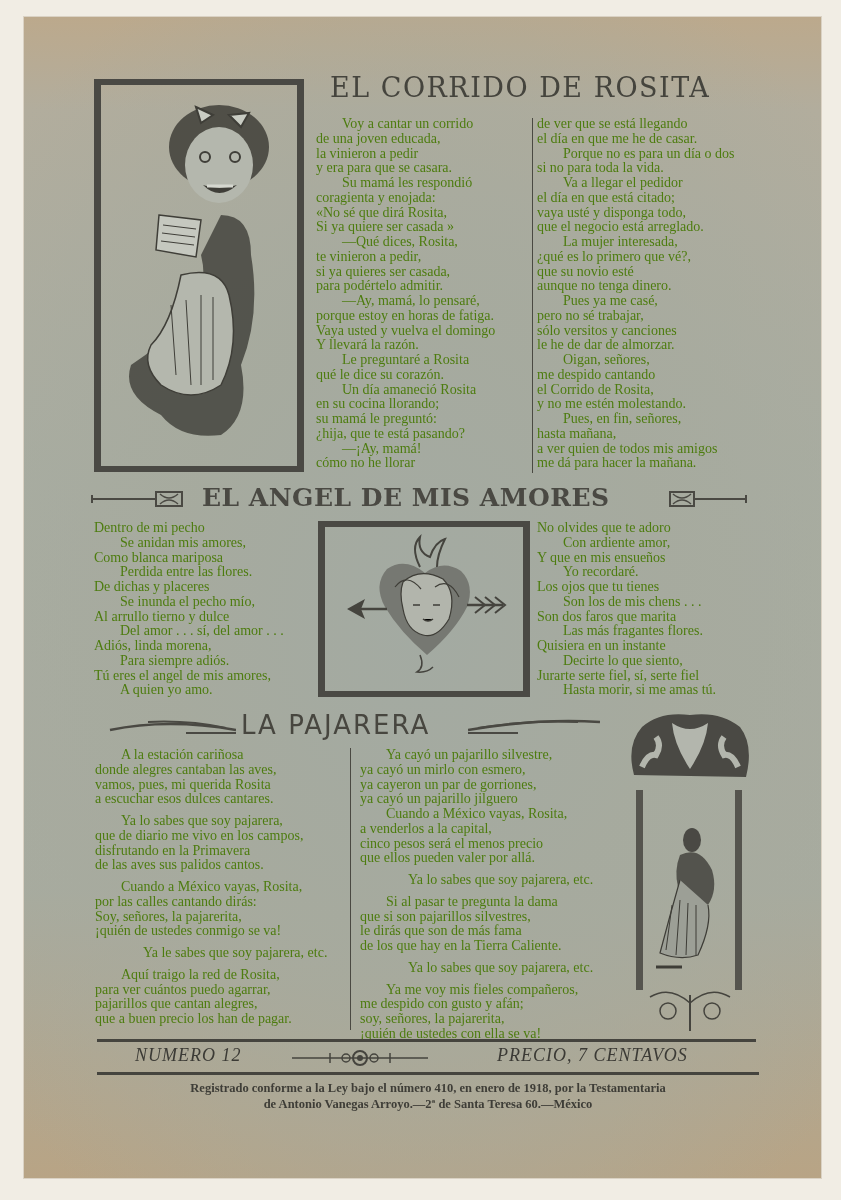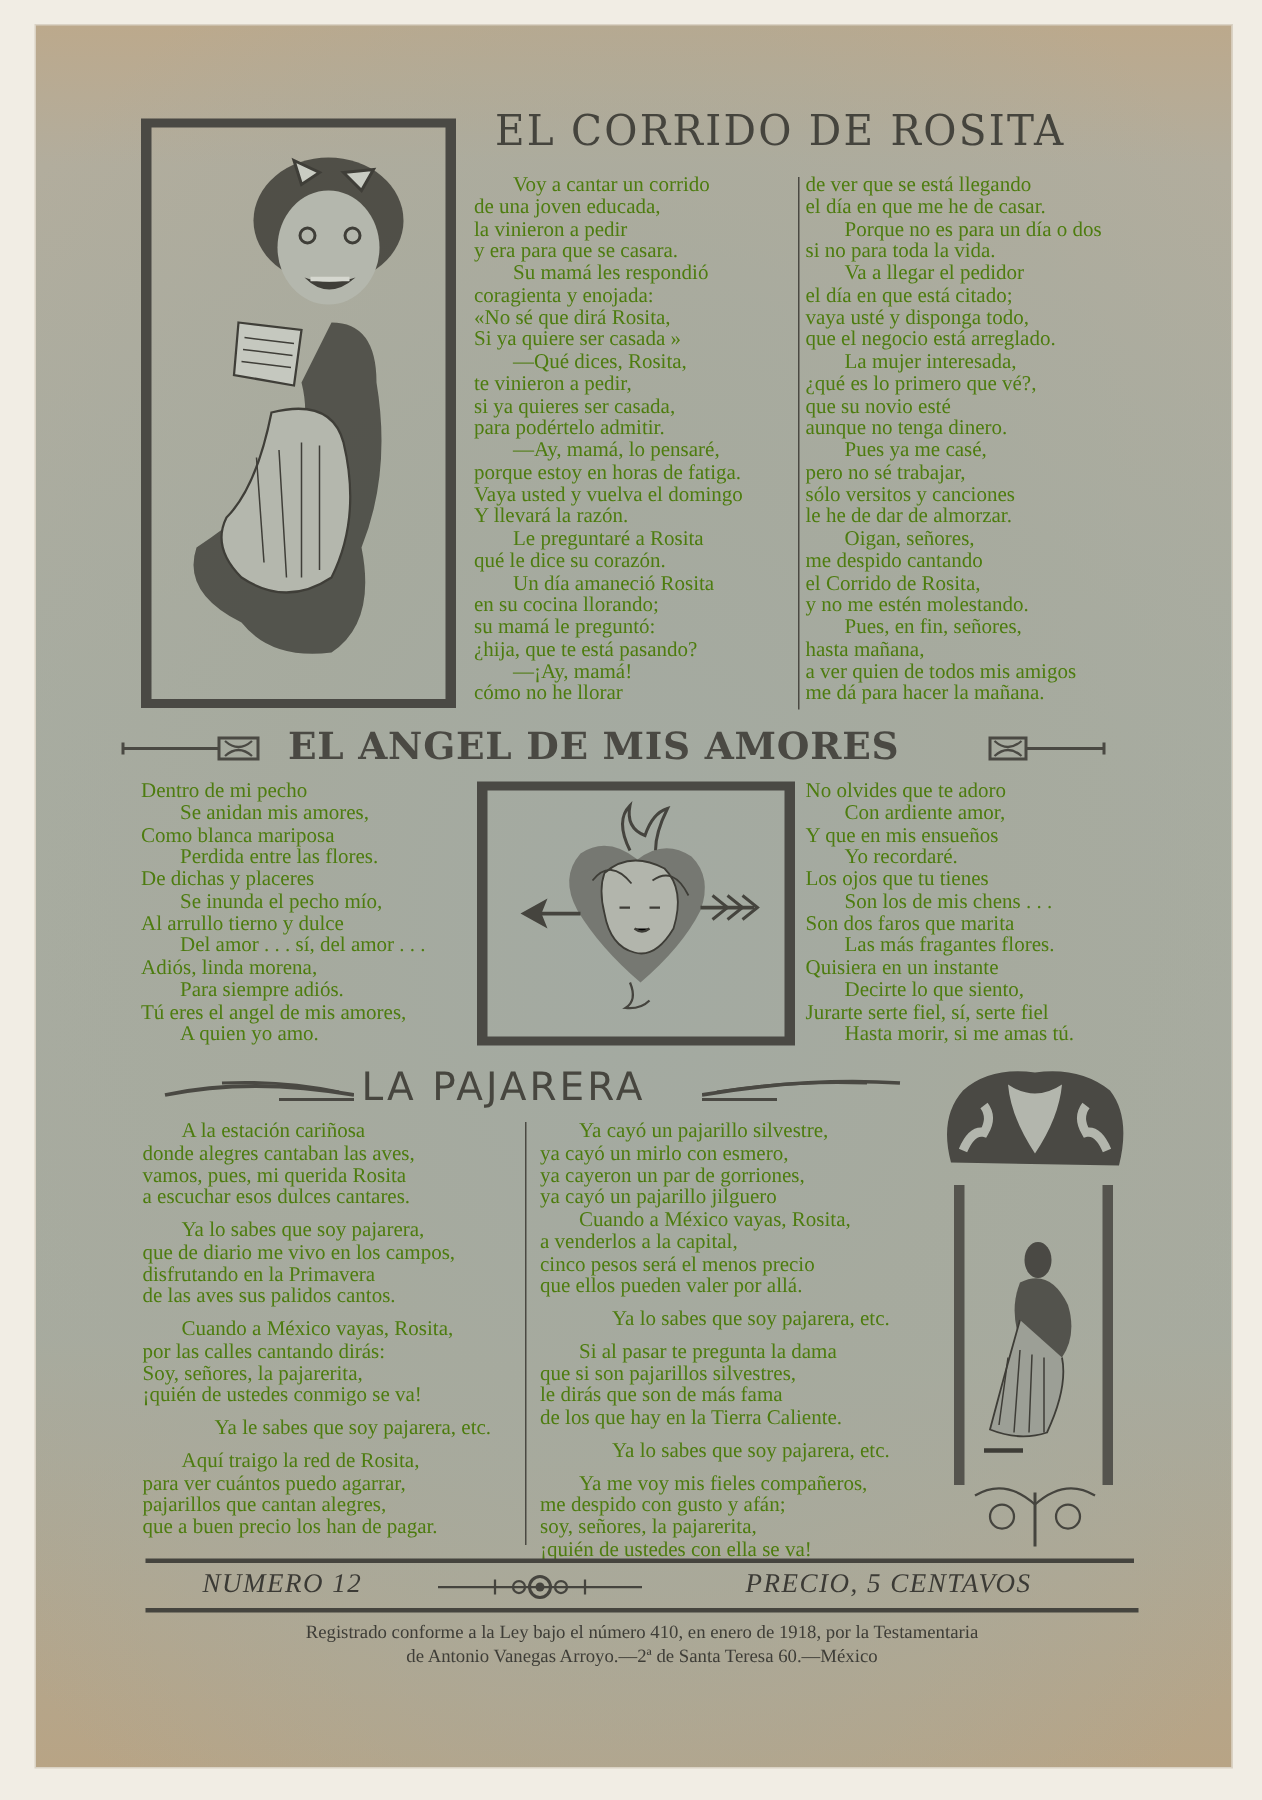--- a/index.html
+++ b/index.html
@@ -12,21 +12,21 @@
   .abs{position:absolute;}
   .verse{font-family:"Liberation Serif","DejaVu Serif",serif;font-size:14px;line-height:14.75px;color:#4d7c0f;white-space:pre;}
   .line{display:block;height:14.75px;}
   .ind{padding-left:26px;}
   .rule-v{position:absolute;width:1px;background:#4a4942;}
   .frame{position:absolute;border:7px solid #4a4944;box-sizing:border-box;}
   .title1{font-family:"DejaVu Serif","Liberation Serif",serif;font-size:27px;letter-spacing:1.5px;color:#45443d;font-weight:normal;transform:scaleY(1.05);}
   .title2{font-family:"DejaVu Serif","Liberation Serif",serif;font-weight:bold;font-size:25px;letter-spacing:0.5px;color:#4a4943;}
   .title3{font-family:"DejaVu Sans","Liberation Sans",sans-serif;font-size:26px;letter-spacing:2px;color:#47463f;}
   .footer-it{font-family:"Liberation Serif","DejaVu Serif",serif;font-style:italic;font-size:18px;letter-spacing:1px;color:#3b3a35;}
-  .credit{font-family:"Liberation Serif","DejaVu Serif",serif;font-size:12.5px;color:#3e3d37;text-align:center;line-height:16px;}
+  .credit{font-family:"Liberation Serif","DejaVu Serif",serif;font-size:12.5px;color:#3e3d37;text-align:center;line-height:16px;font-weight:bold;}
 </style>
 </head>
 <body>
 
 <div class="paper"></div>
 
 <div class="frame" style="left:94px;top:79px;width:210px;height:393px;border-width:6px 7px 6px 7px;">
   <svg width="196" height="381" viewBox="0 0 196 381" style="position:absolute;left:0;top:0;">
 
     <ellipse cx="118" cy="62" rx="50" ry="42" fill="#3f3e38" opacity="0.85"></ellipse>
@@ -48,21 +48,21 @@
     <path d="M62 140 L95 144 M61 148 L94 152 M60 156 L93 160" stroke="#3f3e38" stroke-width="1"></path>
   </svg>
 </div>
 
 <div class="abs title1" style="left:330px;top:72px;">EL CORRIDO DE ROSITA</div>
 
 <div class="abs verse" style="left:316px;top:117px;width:210px;" id="rosita-c1"><span class="line ind">Voy a cantar un corrido</span><span class="line">de una joven educada,</span><span class="line">la vinieron a pedir</span><span class="line">y era para que se casara.</span><span class="line ind">Su mamá les respondió</span><span class="line">coragienta y enojada:</span><span class="line">«No sé que dirá Rosita,</span><span class="line">Si ya quiere ser casada »</span><span class="line ind">—Qué dices, Rosita,</span><span class="line">te vinieron a pedir,</span><span class="line">si ya quieres ser casada,</span><span class="line">para podértelo admitir.</span><span class="line ind">—Ay, mamá, lo pensaré,</span><span class="line">porque estoy en horas de fatiga.</span><span class="line">Vaya usted y vuelva el domingo</span><span class="line">Y llevará la razón.</span><span class="line ind">Le preguntaré a Rosita</span><span class="line">qué le dice su corazón.</span><span class="line ind">Un día amaneció Rosita</span><span class="line">en su cocina llorando;</span><span class="line">su mamá le preguntó:</span><span class="line">¿hija, que te está pasando?</span><span class="line ind">—¡Ay, mamá!</span><span class="line">cómo no he llorar</span></div>
 <div class="rule-v" style="left:532px;top:118px;height:355px;"></div>
 <div class="abs verse" style="left:537px;top:117px;width:230px;" id="rosita-c2"><span class="line">de ver que se está llegando</span><span class="line">el día en que me he de casar.</span><span class="line ind">Porque no es para un día o dos</span><span class="line">si no para toda la vida.</span><span class="line ind">Va a llegar el pedidor</span><span class="line">el día en que está citado;</span><span class="line">vaya usté y disponga todo,</span><span class="line">que el negocio está arreglado.</span><span class="line ind">La mujer interesada,</span><span class="line">¿qué es lo primero que vé?,</span><span class="line">que su novio esté</span><span class="line">aunque no tenga dinero.</span><span class="line ind">Pues ya me casé,</span><span class="line">pero no sé trabajar,</span><span class="line">sólo versitos y canciones</span><span class="line">le he de dar de almorzar.</span><span class="line ind">Oigan, señores,</span><span class="line">me despido cantando</span><span class="line">el Corrido de Rosita,</span><span class="line">y no me estén molestando.</span><span class="line ind">Pues, en fin, señores,</span><span class="line">hasta mañana,</span><span class="line">a ver quien de todos mis amigos</span><span class="line">me dá para hacer la mañana.</span></div>
 
-<div class="abs" style="left:80px;top:481px;width:658px;height:36px;">
+<div class="abs" style="left:90px;top:481px;width:658px;height:36px;">
   <svg width="110" height="30" viewBox="0 0 110 30" style="position:absolute;left:0;top:3px;">
     <line x1="2" y1="15" x2="66" y2="15" stroke="#4a4943" stroke-width="2"></line>
     <line x1="2" y1="11" x2="2" y2="19" stroke="#4a4943" stroke-width="2"></line>
     <path d="M66 8 L92 8 L92 22 L66 22 Z" fill="none" stroke="#4a4943" stroke-width="2"></path>
     <path d="M70 10 Q79 18 88 10 M70 20 Q79 12 88 20" stroke="#4a4943" stroke-width="1.5" fill="none"></path>
   </svg>
   <div class="title2" style="position:absolute;left:112px;top:2px;">EL ANGEL DE MIS AMORES</div>
   <svg width="80" height="30" viewBox="0 0 80 30" style="position:absolute;left:578px;top:3px;">
     <path d="M2 8 L26 8 L26 22 L2 22 Z" fill="none" stroke="#4a4943" stroke-width="2"></path>
     <path d="M5 10 Q14 18 23 10 M5 20 Q14 12 23 20" stroke="#4a4943" stroke-width="1.5" fill="none"></path>
@@ -136,19 +136,19 @@
 <div class="abs footer-it" style="left:135px;top:1045px;">NUMERO 12</div>
 <svg class="abs" width="140" height="20" viewBox="0 0 140 20" style="left:290px;top:1048px;">
   <line x1="2" y1="10" x2="138" y2="10" stroke="#45443e" stroke-width="1.5"></line>
   <circle cx="70" cy="10" r="7" fill="none" stroke="#45443e" stroke-width="2"></circle>
   <circle cx="70" cy="10" r="3" fill="#45443e"></circle>
   <circle cx="56" cy="10" r="4" fill="none" stroke="#45443e" stroke-width="1.5"></circle>
   <circle cx="84" cy="10" r="4" fill="none" stroke="#45443e" stroke-width="1.5"></circle>
   <line x1="40" y1="5" x2="40" y2="15" stroke="#45443e" stroke-width="1.5"></line>
   <line x1="100" y1="5" x2="100" y2="15" stroke="#45443e" stroke-width="1.5"></line>
 </svg>
-<div class="abs footer-it" style="left:497px;top:1045px;">PRECIO, 5 CENTAVOS</div>
+<div class="abs footer-it" style="left:497px;top:1045px;">PRECIO, 7 CENTAVOS</div>
 <div class="abs" style="left:97px;top:1072px;width:662px;height:3px;background:#45443e;"></div>
 
 <div class="abs credit" style="left:97px;top:1080px;width:662px;">
   <div>Registrado conforme a la Ley bajo el número 410, en enero de 1918, por la Testamentaria</div>
   <div>de Antonio Vanegas Arroyo.—2ª de Santa Teresa 60.—México</div>
 </div>
 
 </body></html>

